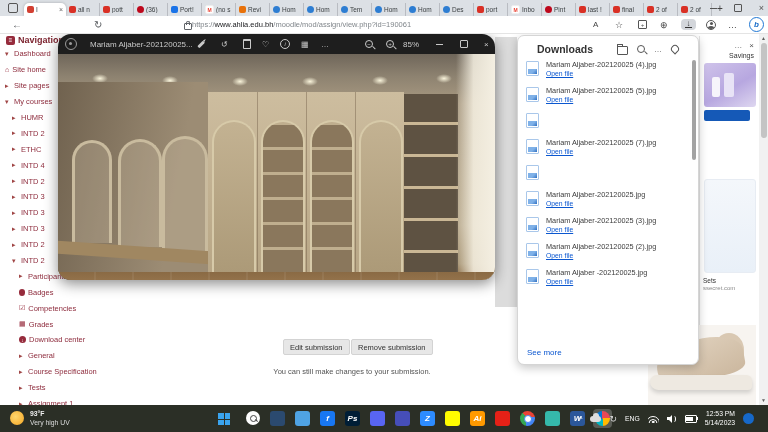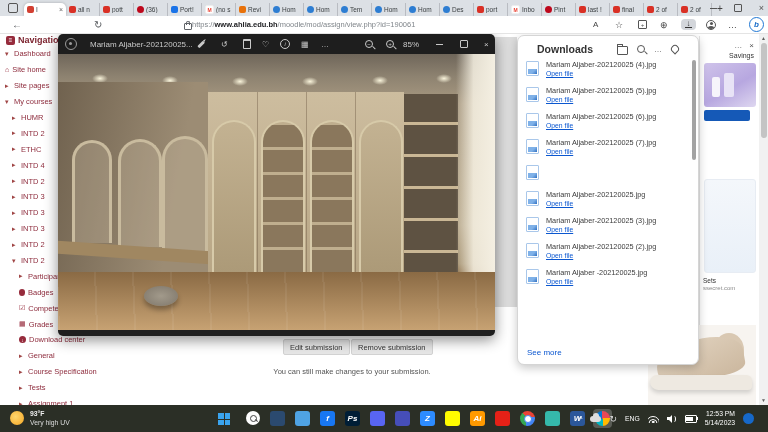--- a/index.html
+++ b/index.html
@@ -28,21 +28,21 @@
   .wc-close{font-size:9px}
   
   #toolbar{position:absolute;left:0;top:16px;width:768px;height:17px;background:#fff;
            border-bottom:1px solid #e4e4e4;z-index:30}
   #toolbar .abs{top:0;height:17px;display:flex;align-items:center}
   .nav-glyph{font-size:10px;color:#54575b}
   .lock{width:6px;height:5px;border:1px solid #5f6368;border-radius:1px;position:relative;margin-top:3px}
   .lock::before{content:'';position:absolute;top:-3px;left:.5px;width:2.5px;height:3px;
                 border:1px solid #5f6368;border-bottom:none;border-radius:2px 2px 0 0}
   .url{font-size:7.5px;color:#80868b;white-space:nowrap}
-  .url b{color:#202124;font-weight:bold}
+  .url b{color:#202124;font-weight:normal}
   .tb-ico{font-size:9px;color:#444}
   .collections{width:7px;height:7px;border:1px solid #555;border-radius:1px;display:grid;place-items:center;
                font-size:6px;color:#555}
   .dl-pill{background:#d3d6db;border-radius:4px;padding:1px 4px 2px;display:flex;flex-direction:column;align-items:center}
   .dl-pill span{font-size:8px;line-height:7px;color:#333}
   .dl-pill i{display:block;width:7px;height:1px;background:#333;margin-top:.5px}
   .person{width:8px;height:8px;border:1px solid #555;border-radius:50%;position:relative;overflow:hidden}
   .person::before{content:'';position:absolute;left:2.5px;top:1px;width:3px;height:3px;border-radius:50%;background:#555}
   .person::after{content:'';position:absolute;left:1px;top:5px;width:6px;height:4px;border-radius:50%;background:#555}
   .bing{width:13px;height:13px;border-radius:50%;background:#fff;border:1.5px solid #2178d4;
@@ -84,22 +84,22 @@
   .shoe-upper{position:absolute;left:8px;top:14px;width:88px;height:40px;background:
       linear-gradient(160deg,#e3d5c2,#cbb79e);border-radius:60% 45% 25% 35%;transform:rotate(-10deg)}
   .shoe-heel{position:absolute;left:66px;top:8px;width:30px;height:34px;background:#d9c8b2;border-radius:50% 50% 10% 10%}
   .shoe-sole{position:absolute;left:2px;top:50px;width:102px;height:15px;background:#eee9e1;
              border-radius:10px 8px 6px 12px;box-shadow:0 3px 4px rgba(0,0,0,.15)}
   
   #pg-scroll{position:absolute;left:759px;top:0;width:9px;height:372px;background:#f1f1f1;z-index:3}
   #pg-scroll .arr{position:absolute;left:0;width:9px;text-align:center;font-size:5px;color:#606060}
   #pg-thumb{position:absolute;left:1.5px;top:10px;width:6px;height:95px;background:#c4c4c4;border-radius:3px}
   
-  #viewer{position:absolute;left:58px;top:34px;width:437px;height:302px;background:#1e1e1e;
-          border-radius:5px;box-shadow:0 4px 14px rgba(0,0,0,.45);z-index:5;overflow:hidden}
+  #viewer{position:absolute;left:58px;top:34px;width:437px;height:246px;background:#1e1e1e;
+          border-radius:13px;box-shadow:0 4px 14px rgba(0,0,0,.45);z-index:5;overflow:hidden}
   #vhead{position:absolute;left:0;top:0;width:437px;height:20px;display:flex;align-items:center}
   #vhead .vi{position:absolute;top:0;height:20px;display:flex;align-items:center;color:#c9c9c9;font-size:8px}
   .vapp{width:10px;height:10px;border:1px solid #9a9a9a;border-radius:50%;position:relative}
   .vapp::after{content:'';position:absolute;left:2.5px;top:2.5px;width:3px;height:3px;border-radius:50%;background:#9a9a9a}
   .vtitle{font-size:7.5px;color:#d4d4d4;white-space:nowrap}
   .pencil{width:8px;height:2.5px;background:#c9c9c9;border-radius:1px;transform:rotate(-45deg);position:relative}
   .pencil::after{content:'';position:absolute;right:-3px;top:0;border-left:3px solid #c9c9c9;
                  border-top:1.2px solid transparent;border-bottom:1.2px solid transparent}
   .trash{width:6px;height:7px;border:1px solid #c9c9c9;border-top:2px solid #c9c9c9;border-radius:1px}
   .vinfo{width:8px;height:8px;border:1px solid #c9c9c9;border-radius:50%;display:grid;place-items:center;
@@ -541,21 +541,20 @@
       <div class="dlitem">
         <i class="file-ico"></i>
         <div><div class="dlname">Mariam Aljaber-202120025 (4).jpg</div><span class="dlopen">Open file</span></div>
       </div>
       <div class="dlitem">
         <i class="file-ico"></i>
         <div><div class="dlname">Mariam Aljaber-202120025 (5).jpg</div><span class="dlopen">Open file</span></div>
       </div>
       <div class="dlitem">
         <i class="file-ico"></i>
-        <div><div class="dlname">Mariam Aljaber-202120025 (6).jpg</div><span class="dlopen">Open file</span></div>
       </div>
       <div class="dlitem">
         <i class="file-ico"></i>
         <div><div class="dlname">Mariam Aljaber-202120025 (7).jpg</div><span class="dlopen">Open file</span></div>
       </div>
       <div class="dlitem">
         <i class="file-ico"></i>
       </div>
       <div class="dlitem">
         <i class="file-ico"></i>

